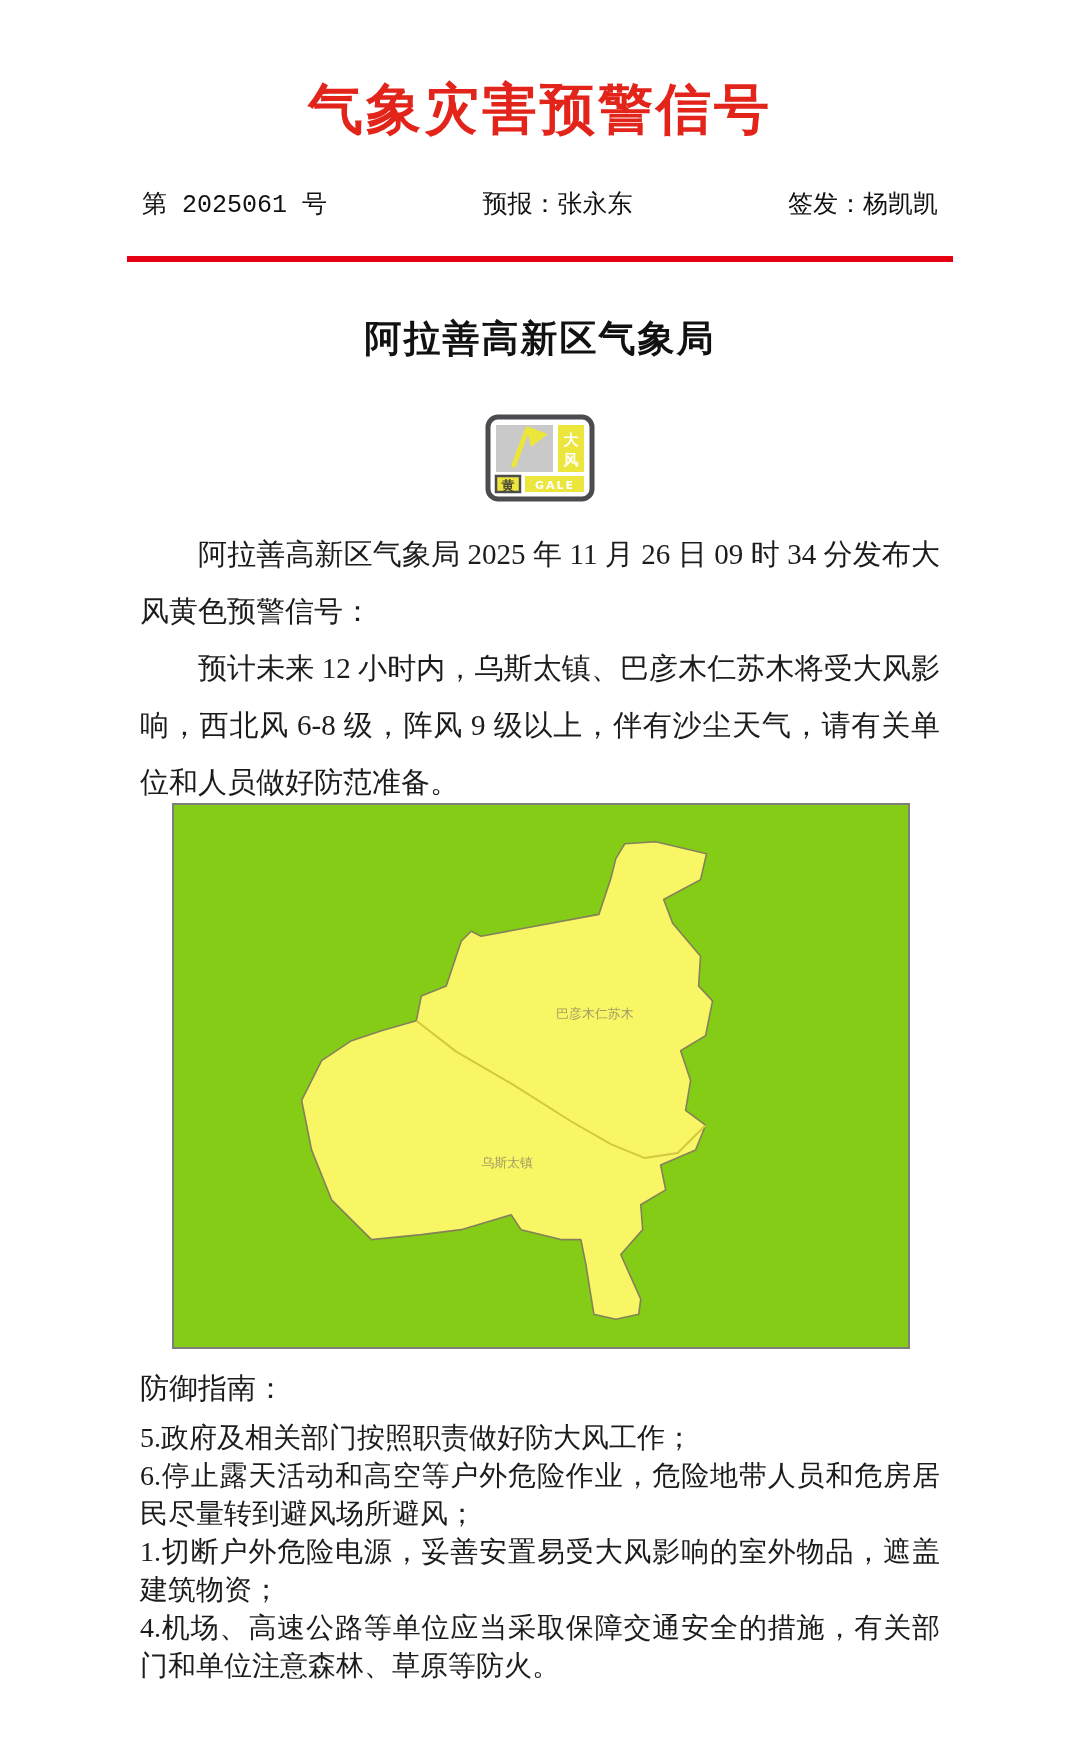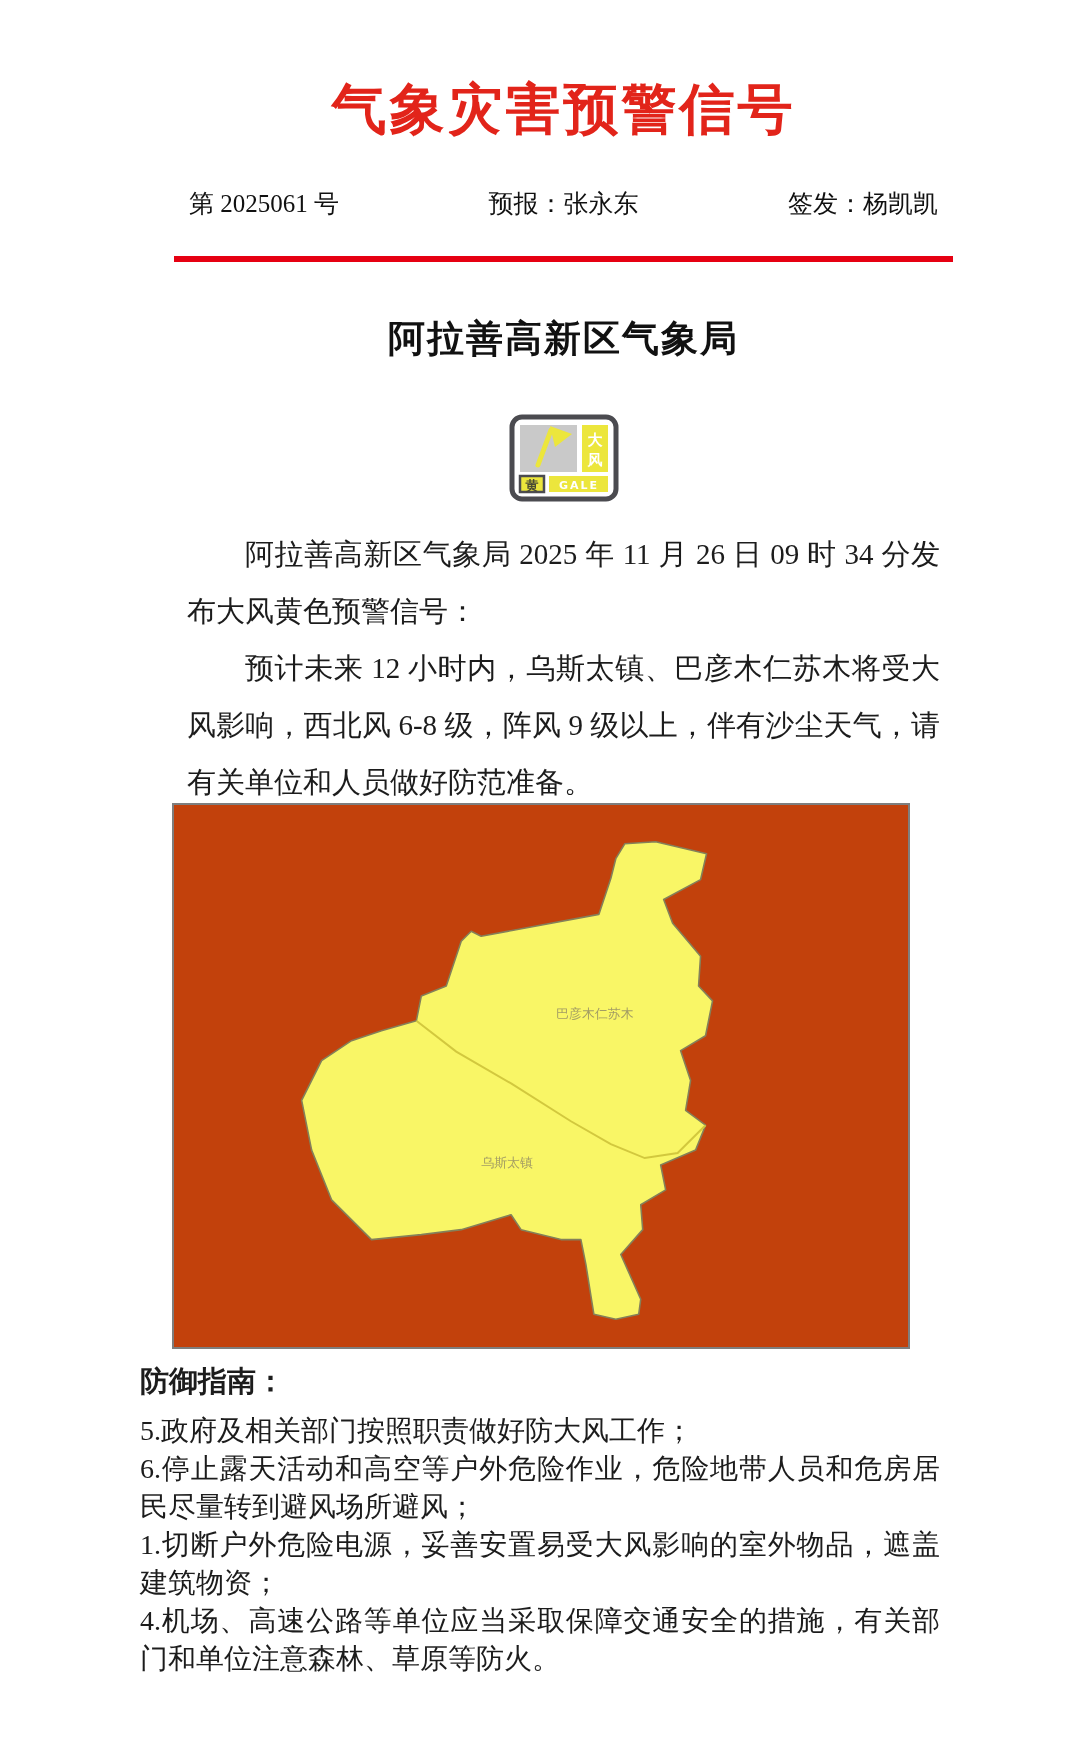--- a/index.html
+++ b/index.html
@@ -6,38 +6,38 @@
   html, body { background: #ffffff; }
   .page {
     position: relative;
     width: 1080px;
     height: 1752px;
     margin: 0 auto;
     background: #ffffff;
     font-family: "Liberation Serif", "DejaVu Serif", serif;
     color: #1a1a1a;
     overflow: hidden;
-    padding-left: 47px;
   }
   .doc-title {
     padding-top: 80px;
     text-align: center;
     font-size: 55px;
     font-weight: bold;
     letter-spacing: 3px;
     color: #e2241a;
     line-height: 1.1;
   }
   .meta-row {
     display: flex;
     justify-content: space-between;
     align-items: flex-start;
     margin: 46px 142px 16px 142px;
     font-size: 25px;
     color: #111111;
+    font-family: Liberation Mono, monospace;
   }
   .red-rule {
     height: 6px;
     background: #e60012;
     margin: 36px 127px 0 127px;
   }
   .warning-subtitle {
     margin-top: 52px;
     text-align: center;
     font-size: 37px;
@@ -58,37 +58,38 @@
     color: #1c1c1c;
   }
   .body-text p { text-indent: 2em; }
   .map-box {
     position: absolute;
     left: 172px;
     top: 803px;
     width: 738px;
     height: 546px;
     border: 2px solid #7e7e7e;
-    background: #c2410c;
+    background: #84cc16;
   }
   .map-box svg { display: block; width: 100%; height: 100%; }
   .guide {
     position: absolute;
     left: 140px;
     top: 1362px;
     width: 800px;
     font-size: 28px;
     line-height: 38px;
     color: #1c1c1c;
     text-align: justify;
   }
   .guide-heading {
-    font-weight: bold;
+    font-weight: normal;
     font-size: 29px;
     margin-bottom: 12px;
+    margin-top: 7px;
   }
   .map-label {
     font-size: 13px;
     fill: #a39d64;
     text-anchor: middle;
     font-family: "DejaVu Sans", "Liberation Sans", sans-serif;
   }
   .icon-cn { font-family: "DejaVu Sans", sans-serif; font-weight: bold; }
 </style>
 </head>

